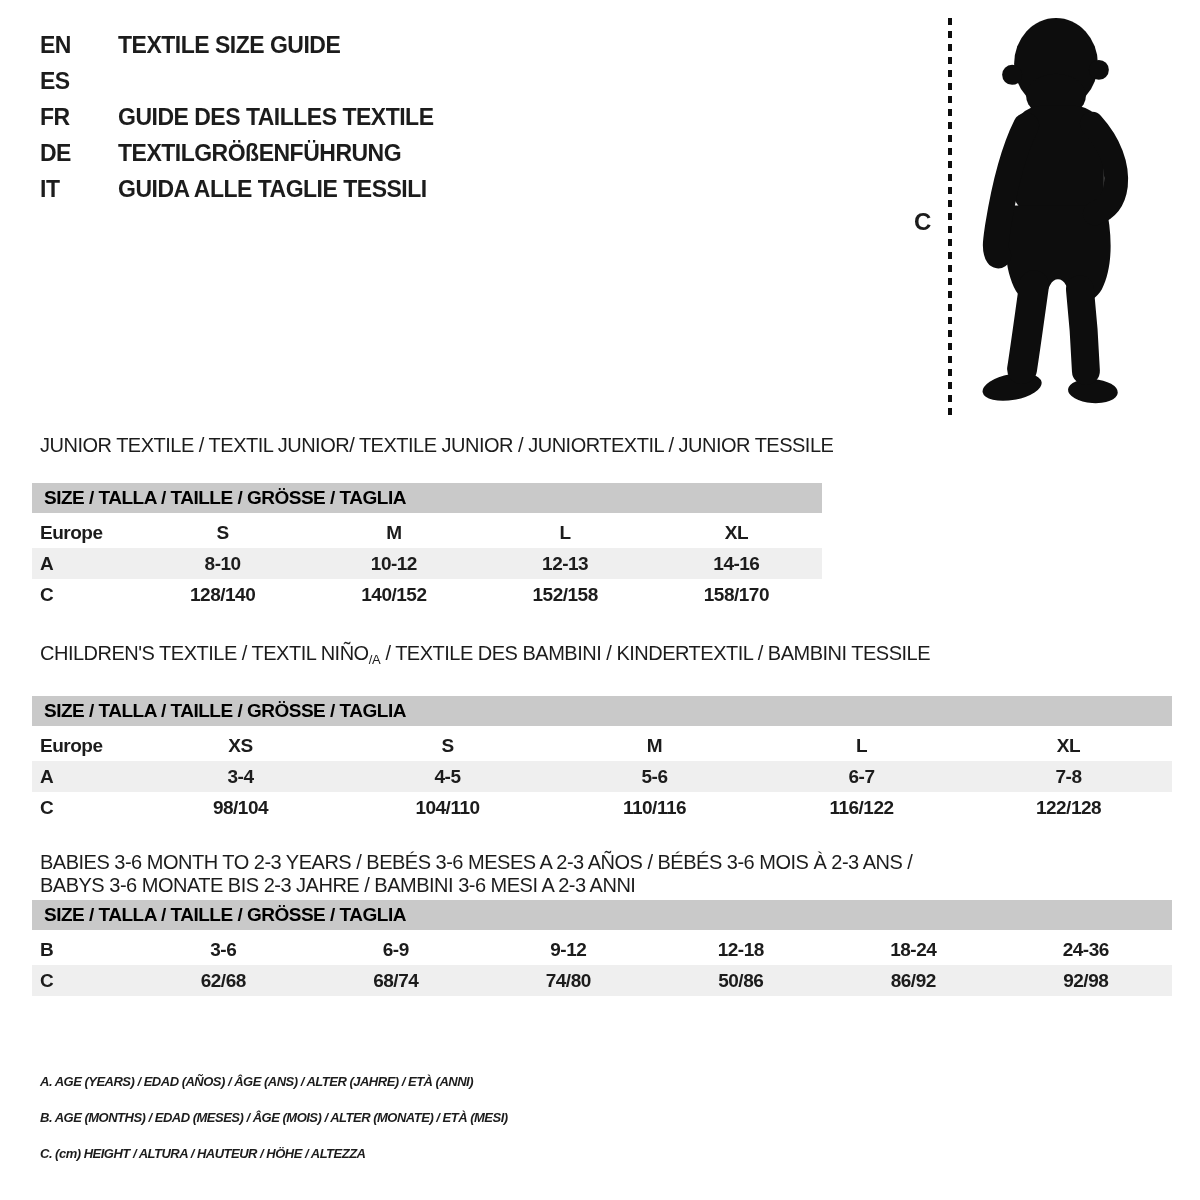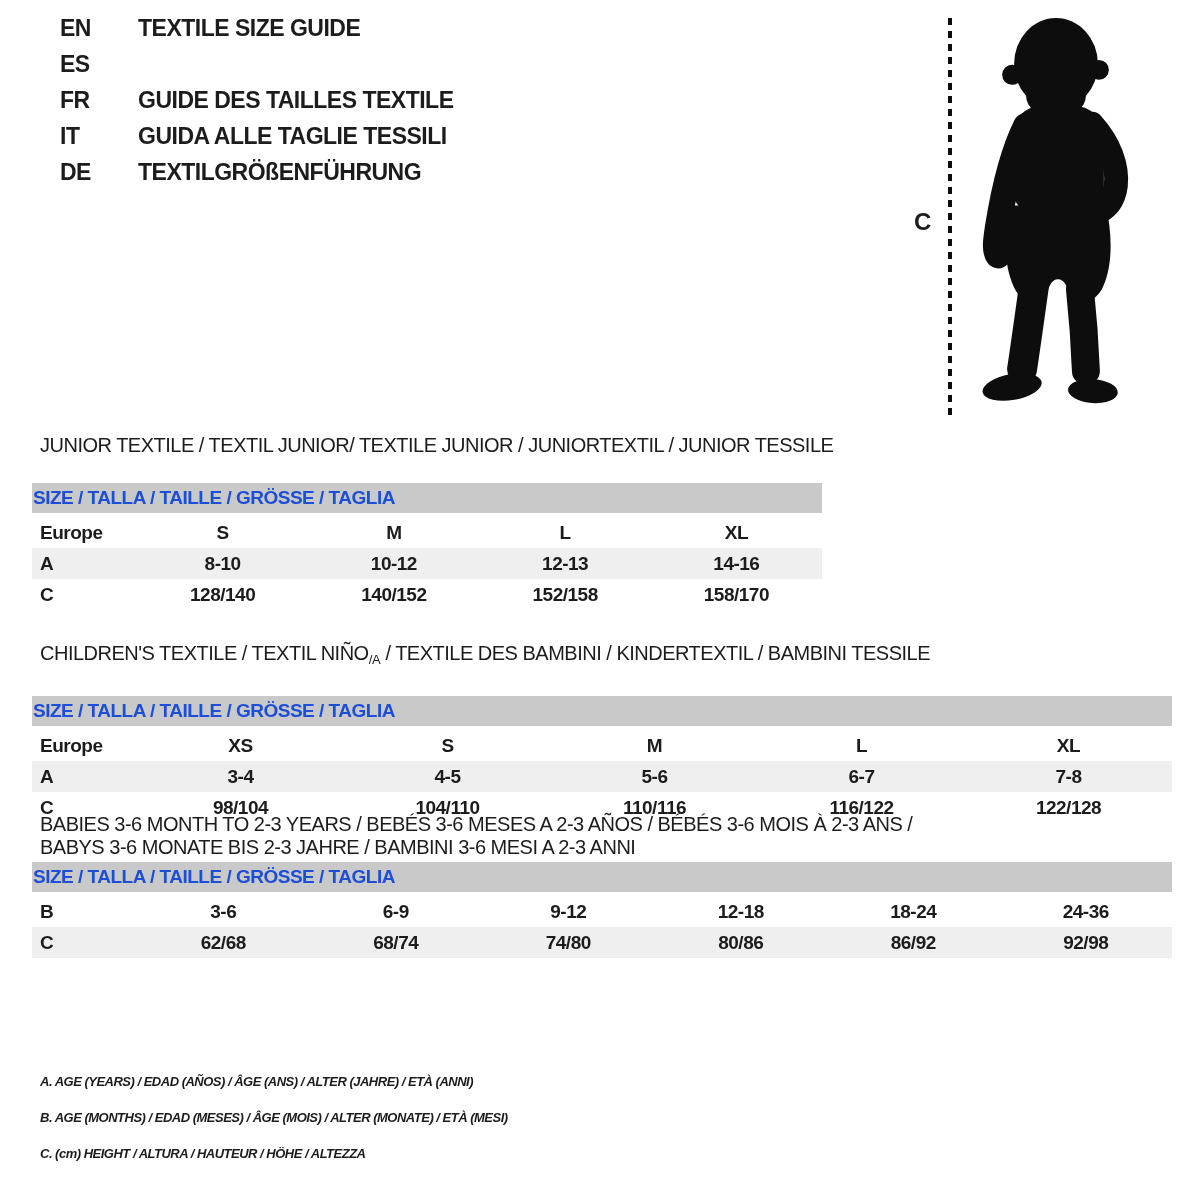--- a/index.html
+++ b/index.html
@@ -5,21 +5,21 @@
   html,body{margin:0;padding:0;background:#fff;}
   .canvas{
     position:relative;width:1200px;height:1200px;background:#fff;overflow:hidden;
     font-family:"Liberation Sans","DejaVu Sans",sans-serif;
     color:var(--txt,#1c1c1c);
     font-weight:bold;
     letter-spacing:-0.5px;
   }
 
   
-  .lang-block{position:absolute;left:40px;top:10px;margin-left:20px;}
+  .lang-block{position:absolute;left:40px;top:27px;}
   .lang-row{display:flex;height:36px;line-height:36px;font-size:23px;}
   .lang-code{width:78px;flex:0 0 78px;}
 
   
   .figure{position:absolute;left:900px;top:10px;width:280px;height:412px;}
   .figure-label{position:absolute;left:14px;top:198px;font-size:24px;}
   .dashed-line{
     position:absolute;left:48px;top:8px;width:4px;height:398px;
     background-image:repeating-linear-gradient(to bottom,var(--ink,#141414) 0px,var(--ink,#141414) 7px,transparent 7px,transparent 13px);
   }
@@ -28,28 +28,28 @@
   
   section{position:absolute;left:32px;}
   section h2{
     margin:0;padding-left:8px;font-size:20px;line-height:23px;font-weight:normal;
     white-space:nowrap;letter-spacing:-0.5px;
   }
   .sec-junior{top:434px;width:790px;}
   .sec-junior h2{margin-bottom:26px;}
   .sec-children{top:642px;width:1140px;}
   .sec-children h2{margin-bottom:25px;}
-  .sec-babies{top:813px;width:1140px;}
+  .sec-babies{top:851px;width:1140px;}
   .sec-babies h2{margin-bottom:3px;}
   .subscript{font-size:13px;vertical-align:-4px;letter-spacing:-0.3px;}
 
   
   .size-bar{
     height:30px;line-height:30px;background:var(--bar,#c9c9c9);
-    color:#1d4ed8;font-size:19px;padding-left:1px;margin-bottom:4px;
+    color:#000000;font-size:19px;padding-left:12px;margin-bottom:4px;
   }
   .trow{display:grid;height:31px;line-height:31px;font-size:19px;}
   .trow.shaded{background:var(--shade,#efefef);}
   .cell{text-align:center;overflow:hidden;}
   .cell.label{text-align:left;padding-left:8px;}
 
   
   .legend{position:absolute;left:40px;top:1064px;}
   .legend-line{height:36px;line-height:36px;font-size:13px;white-space:nowrap;font-style:italic;}
 </style>
@@ -64,26 +64,26 @@
       <span class="lang-label">TEXTILE SIZE GUIDE</span>
     </div>
     <div class="lang-row">
       <span class="lang-code">ES</span>
     </div>
     <div class="lang-row">
       <span class="lang-code">FR</span>
       <span class="lang-label">GUIDE DES TAILLES TEXTILE</span>
     </div>
     <div class="lang-row">
+      <span class="lang-code">DE</span>
+      <span class="lang-label">TEXTILGRÖßENFÜHRUNG</span>
+    </div>
+    <div class="lang-row">
       <span class="lang-code">IT</span>
       <span class="lang-label">GUIDA ALLE TAGLIE TESSILI</span>
-    </div>
-    <div class="lang-row">
-      <span class="lang-code">DE</span>
-      <span class="lang-label">TEXTILGRÖßENFÜHRUNG</span>
     </div>
   </header>
 
   <div class="figure">
     <span class="figure-label">C</span>
     <div class="dashed-line"></div>
     <svg width="176" height="404" viewBox="0 0 176 405" aria-hidden="true">
       <g fill="#0d0d0d" stroke="none">
         <ellipse cx="90" cy="50" rx="42" ry="46"></ellipse>
         <circle cx="46" cy="61" r="10"></circle>
@@ -173,21 +173,21 @@
           <div class="cell">9-12</div>
           <div class="cell">12-18</div>
           <div class="cell">18-24</div>
           <div class="cell">24-36</div>
         </div>
         <div class="trow shaded" style="grid-template-columns: 105px repeat(6, 1fr);">
           <div class="cell label">C</div>
           <div class="cell">62/68</div>
           <div class="cell">68/74</div>
           <div class="cell">74/80</div>
-          <div class="cell">80/86</div>
+          <div class="cell">50/86</div>
           <div class="cell">86/92</div>
           <div class="cell">92/98</div>
         </div>
       </div>
   </section>
 
   <footer class="legend">
     <div class="legend-line">A. AGE (YEARS) / EDAD (AÑOS) / ÂGE (ANS) / ALTER (JAHRE) / ETÀ (ANNI)</div>
     <div class="legend-line">B. AGE (MONTHS) / EDAD (MESES) / ÂGE (MOIS) / ALTER (MONATE) / ETÀ (MESI)</div>
     <div class="legend-line">C. (cm) HEIGHT / ALTURA / HAUTEUR / HÖHE / ALTEZZA</div>

